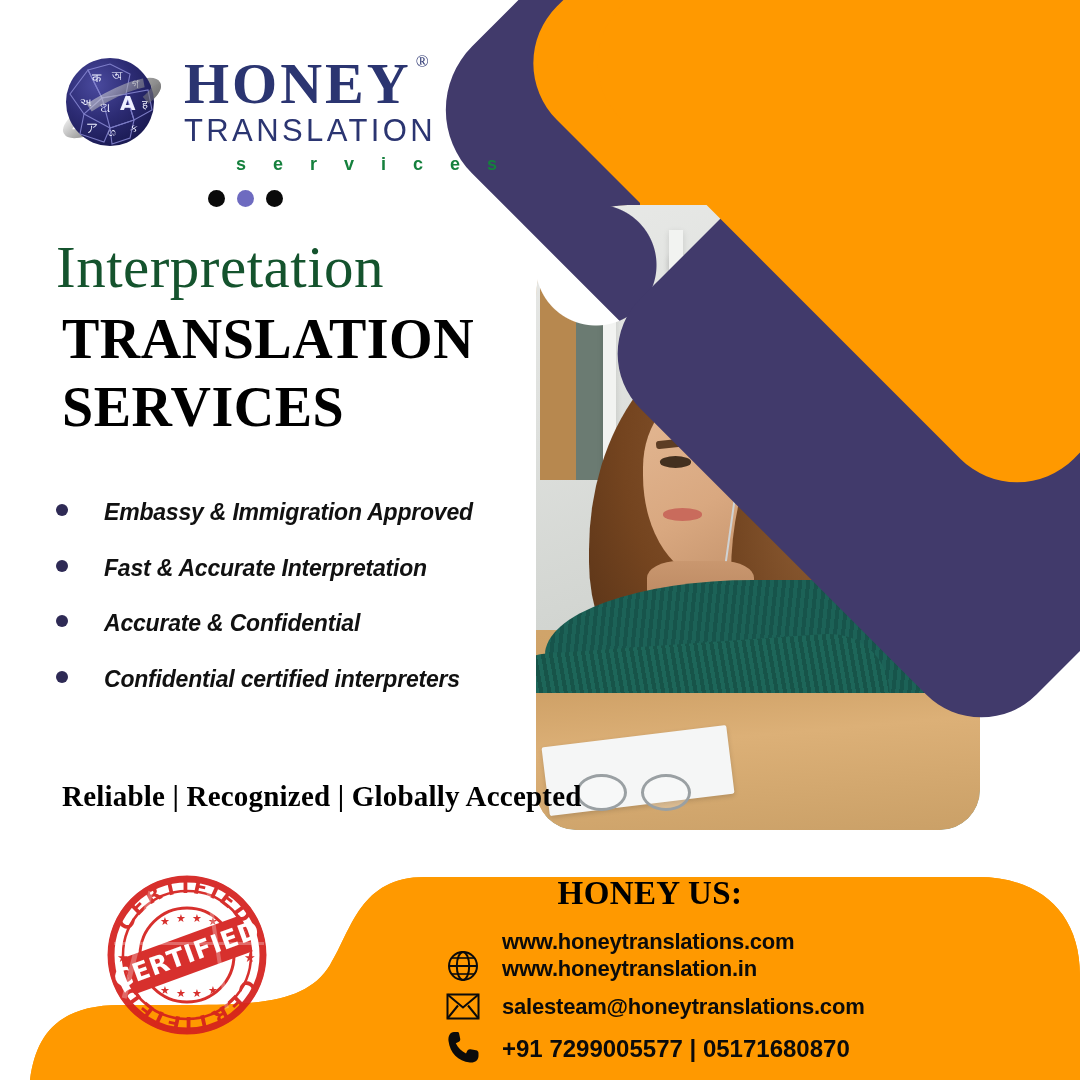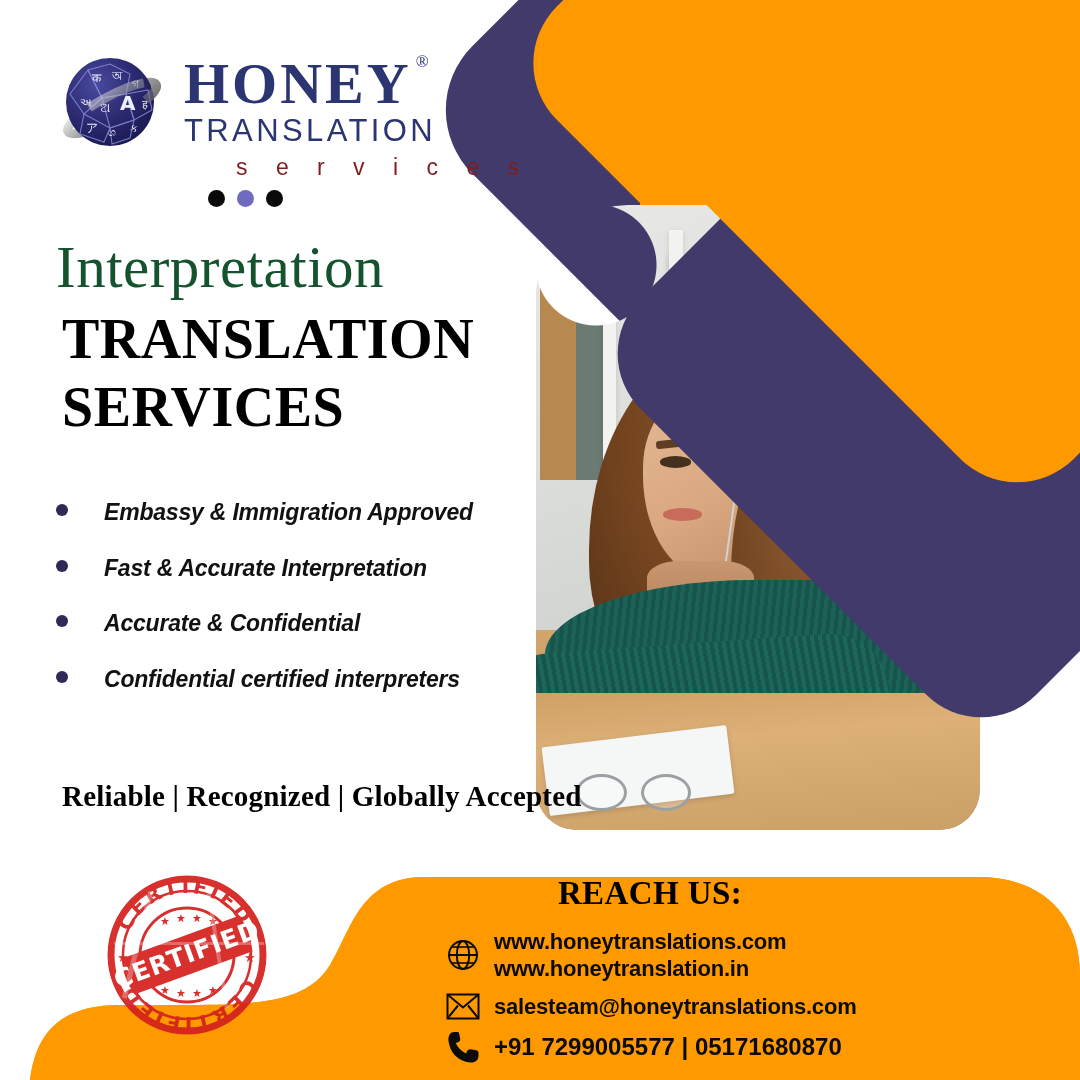--- a/index.html
+++ b/index.html
@@ -216,22 +216,22 @@
     position:absolute; right:-20px; top:-2px;
     font-size:17px; font-weight:400;
   }
   .logo-translation{
     font-family:"Liberation Sans", sans-serif;
     font-size:31px; font-weight:400; letter-spacing:3.4px;
     color:#2B3571; margin-top:2px;
   }
   .logo-services{
     font-family:"Liberation Sans", sans-serif;
-    font-size:23px; font-weight:400; letter-spacing:11px;
-    color:#7f1d1d; margin-top:5px; padding-left:52px;
+    font-size:18px; font-weight:700; letter-spacing:11px;
+    color:#15803d; margin-top:5px; padding-left:52px;
   }
   .dots{
     position:absolute; left:208px; top:190px;
     display:flex; gap:12px; z-index:20;
   }
   .dot{ width:17px; height:17px; border-radius:50%; }
 
   
   .h-script{
     position:absolute; left:56px; top:238px; z-index:20;
@@ -290,21 +290,21 @@
   .reach-title{
     text-align:center;
     font-family:"Liberation Serif", serif;
     font-size:33px; font-weight:700; color:#000;
     letter-spacing:.4px;
     padding-left:220px;
   }
   .contact-list{
     margin-top:16px; padding-left:492px;
   }
-  .c-row{ display:flex; align-items:center; margin-bottom:10px; }
+  .c-row{ display:flex; align-items:flex-end; margin-bottom:10px;gap:8px; }
   .c-icon{ flex:0 0 46px; margin-left:-52px; margin-right:8px;
            display:flex; align-items:center; justify-content:center; }
   .c-text{
     font-family:"Liberation Sans", sans-serif;
     font-size:22px; font-weight:700; color:#0b0b0b;
     line-height:1.24; letter-spacing:-.2px;
   }
   .c-phone .c-text{ font-size:24px; letter-spacing:0; }
 </style>
 </head>
@@ -489,21 +489,21 @@
              C 60,150 36,178 30,225
              L 1080,225
              L 1080,120
              C 1080,58 1040,22 978,22
              Z" fill="#FF9900"></path>
     <path d="M 30,225 C 36,178 60,150 120,150 L 190,150 C 262,150 308,146 330,110 C 352,74 360,22 425,22 L 978,22 C 1040,22 1080,58 1080,120 L 1080,225 Z" fill="#FF9900"></path>
   </svg>
 </div>
 
 <div class="reach">
-  <div class="reach-title">REACH US:</div>
+  <div class="reach-title">HONEY US:</div>
   <div class="contact-list">
 
     <div class="c-row">
       <div class="c-icon">
         <svg width="34" height="34" viewBox="0 0 34 34">
           <circle cx="17" cy="17" r="14" fill="none" stroke="#0b0b0b" stroke-width="2"></circle>
           <ellipse cx="17" cy="17" rx="6.2" ry="14" fill="none" stroke="#0b0b0b" stroke-width="2"></ellipse>
           <line x1="3" y1="17" x2="31" y2="17" stroke="#0b0b0b" stroke-width="2"></line>
           <line x1="6" y1="9" x2="28" y2="9" stroke="#0b0b0b" stroke-width="1.6"></line>
           <line x1="6" y1="25" x2="28" y2="25" stroke="#0b0b0b" stroke-width="1.6"></line>

